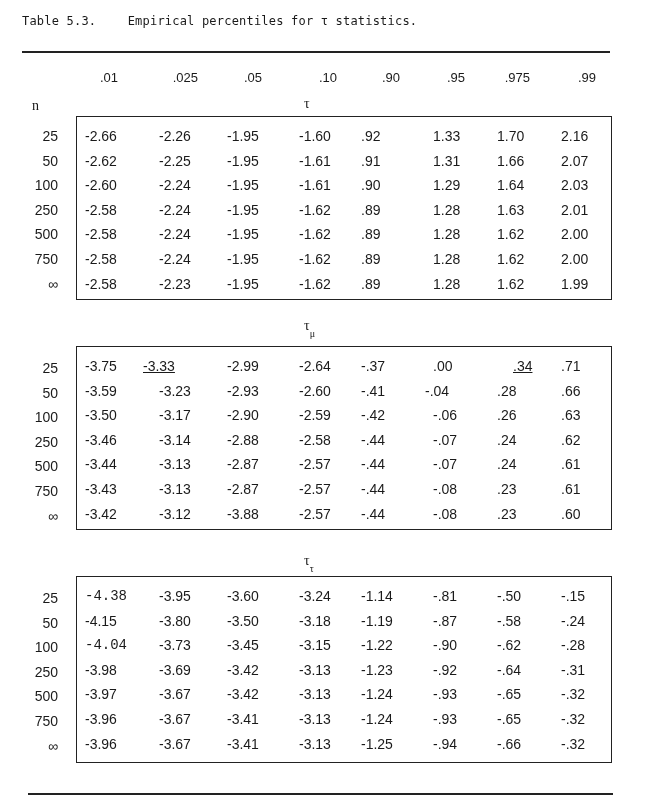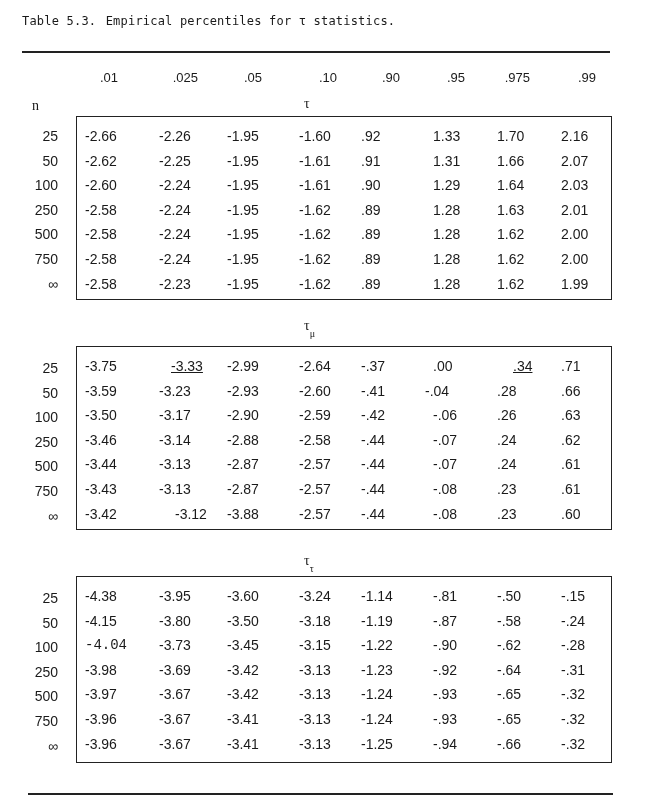--- a/index.html
+++ b/index.html
@@ -5,21 +5,21 @@
   html, body { margin: 0; padding: 0; background: #ffffff; }
   body {
     width: 659px; height: 809px; position: relative; overflow: hidden;
     color: #1a1a1a;
     font-family: "DejaVu Sans Mono", "Liberation Mono", monospace;
   }
   .caption {
     position: absolute; left: 22px; top: 14px;
     font-size: 12px; letter-spacing: 0.2px;
   }
-  .caption .num { margin-right: 2px; }
+  .caption .num { margin-right: 24px; }
   .rule {
     position: absolute; height: 1.5px; background: #222;
   }
   .rule.top { left: 22px; top: 51px; width: 588px; }
   .rule.bottom { left: 28px; top: 793px; width: 585px; }
 
   .colhead {
     position: absolute; top: 70px; left: 0; width: 659px; height: 20px;
     font-family: "Liberation Sans", sans-serif; font-size: 13px;
   }
@@ -165,21 +165,21 @@
   <div>50</div>
   <div>100</div>
   <div>250</div>
   <div>500</div>
   <div>750</div>
   <div>∞</div>
 </div>
 <div class="block" style="top:346px; height:184px; padding-top:7px;">
     <div class="row">
       <span style="left: 8px;">-3.75</span>
-      <span style="left: 94px; text-decoration: underline;">-3.33</span>
+      <span style="left: 66px; text-decoration: underline;">-3.33</span>
       <span style="left: 150px;">-2.99</span>
       <span style="left: 222px;">-2.64</span>
       <span style="left: 284px;">-.37</span>
       <span style="left: 356px;">.00</span>
       <span style="left: 436px; text-decoration: underline;">.34</span>
       <span style="left: 484px;">.71</span>
     </div>
     <div class="row">
       <span style="left: 8px;">-3.59</span>
       <span style="left: 82px;">-3.23</span>
@@ -225,21 +225,21 @@
       <span style="left: 82px;">-3.13</span>
       <span style="left: 150px;">-2.87</span>
       <span style="left: 222px;">-2.57</span>
       <span style="left: 284px;">-.44</span>
       <span style="left: 356px;">-.08</span>
       <span style="left: 420px;">.23</span>
       <span style="left: 484px;">.61</span>
     </div>
     <div class="row">
       <span style="left: 8px;">-3.42</span>
-      <span style="left: 98px;">-3.12</span>
+      <span style="left: 82px;">-3.12</span>
       <span style="left: 150px;">-3.88</span>
       <span style="left: 222px;">-2.57</span>
       <span style="left: 284px;">-.44</span>
       <span style="left: 356px;">-.08</span>
       <span style="left: 420px;">.23</span>
       <span style="left: 484px;">.60</span>
     </div>
   </div>
 
 <div class="stat-label" style="left:304px; top:553px;">
@@ -249,21 +249,21 @@
   <div>25</div>
   <div>50</div>
   <div>100</div>
   <div>250</div>
   <div>500</div>
   <div>750</div>
   <div>∞</div>
 </div>
 <div class="block" style="top:576px; height:187px; padding-top:7px;">
     <div class="row">
-      <span style="left: 8px;">-4.38</span>
+      <span style="left: 8px; font-family: Liberation Mono, monospace;">-4.38</span>
       <span style="left: 82px;">-3.95</span>
       <span style="left: 150px;">-3.60</span>
       <span style="left: 222px;">-3.24</span>
       <span style="left: 284px;">-1.14</span>
       <span style="left: 356px;">-.81</span>
       <span style="left: 420px;">-.50</span>
       <span style="left: 484px;">-.15</span>
     </div>
     <div class="row">
       <span style="left: 8px;">-4.15</span>

